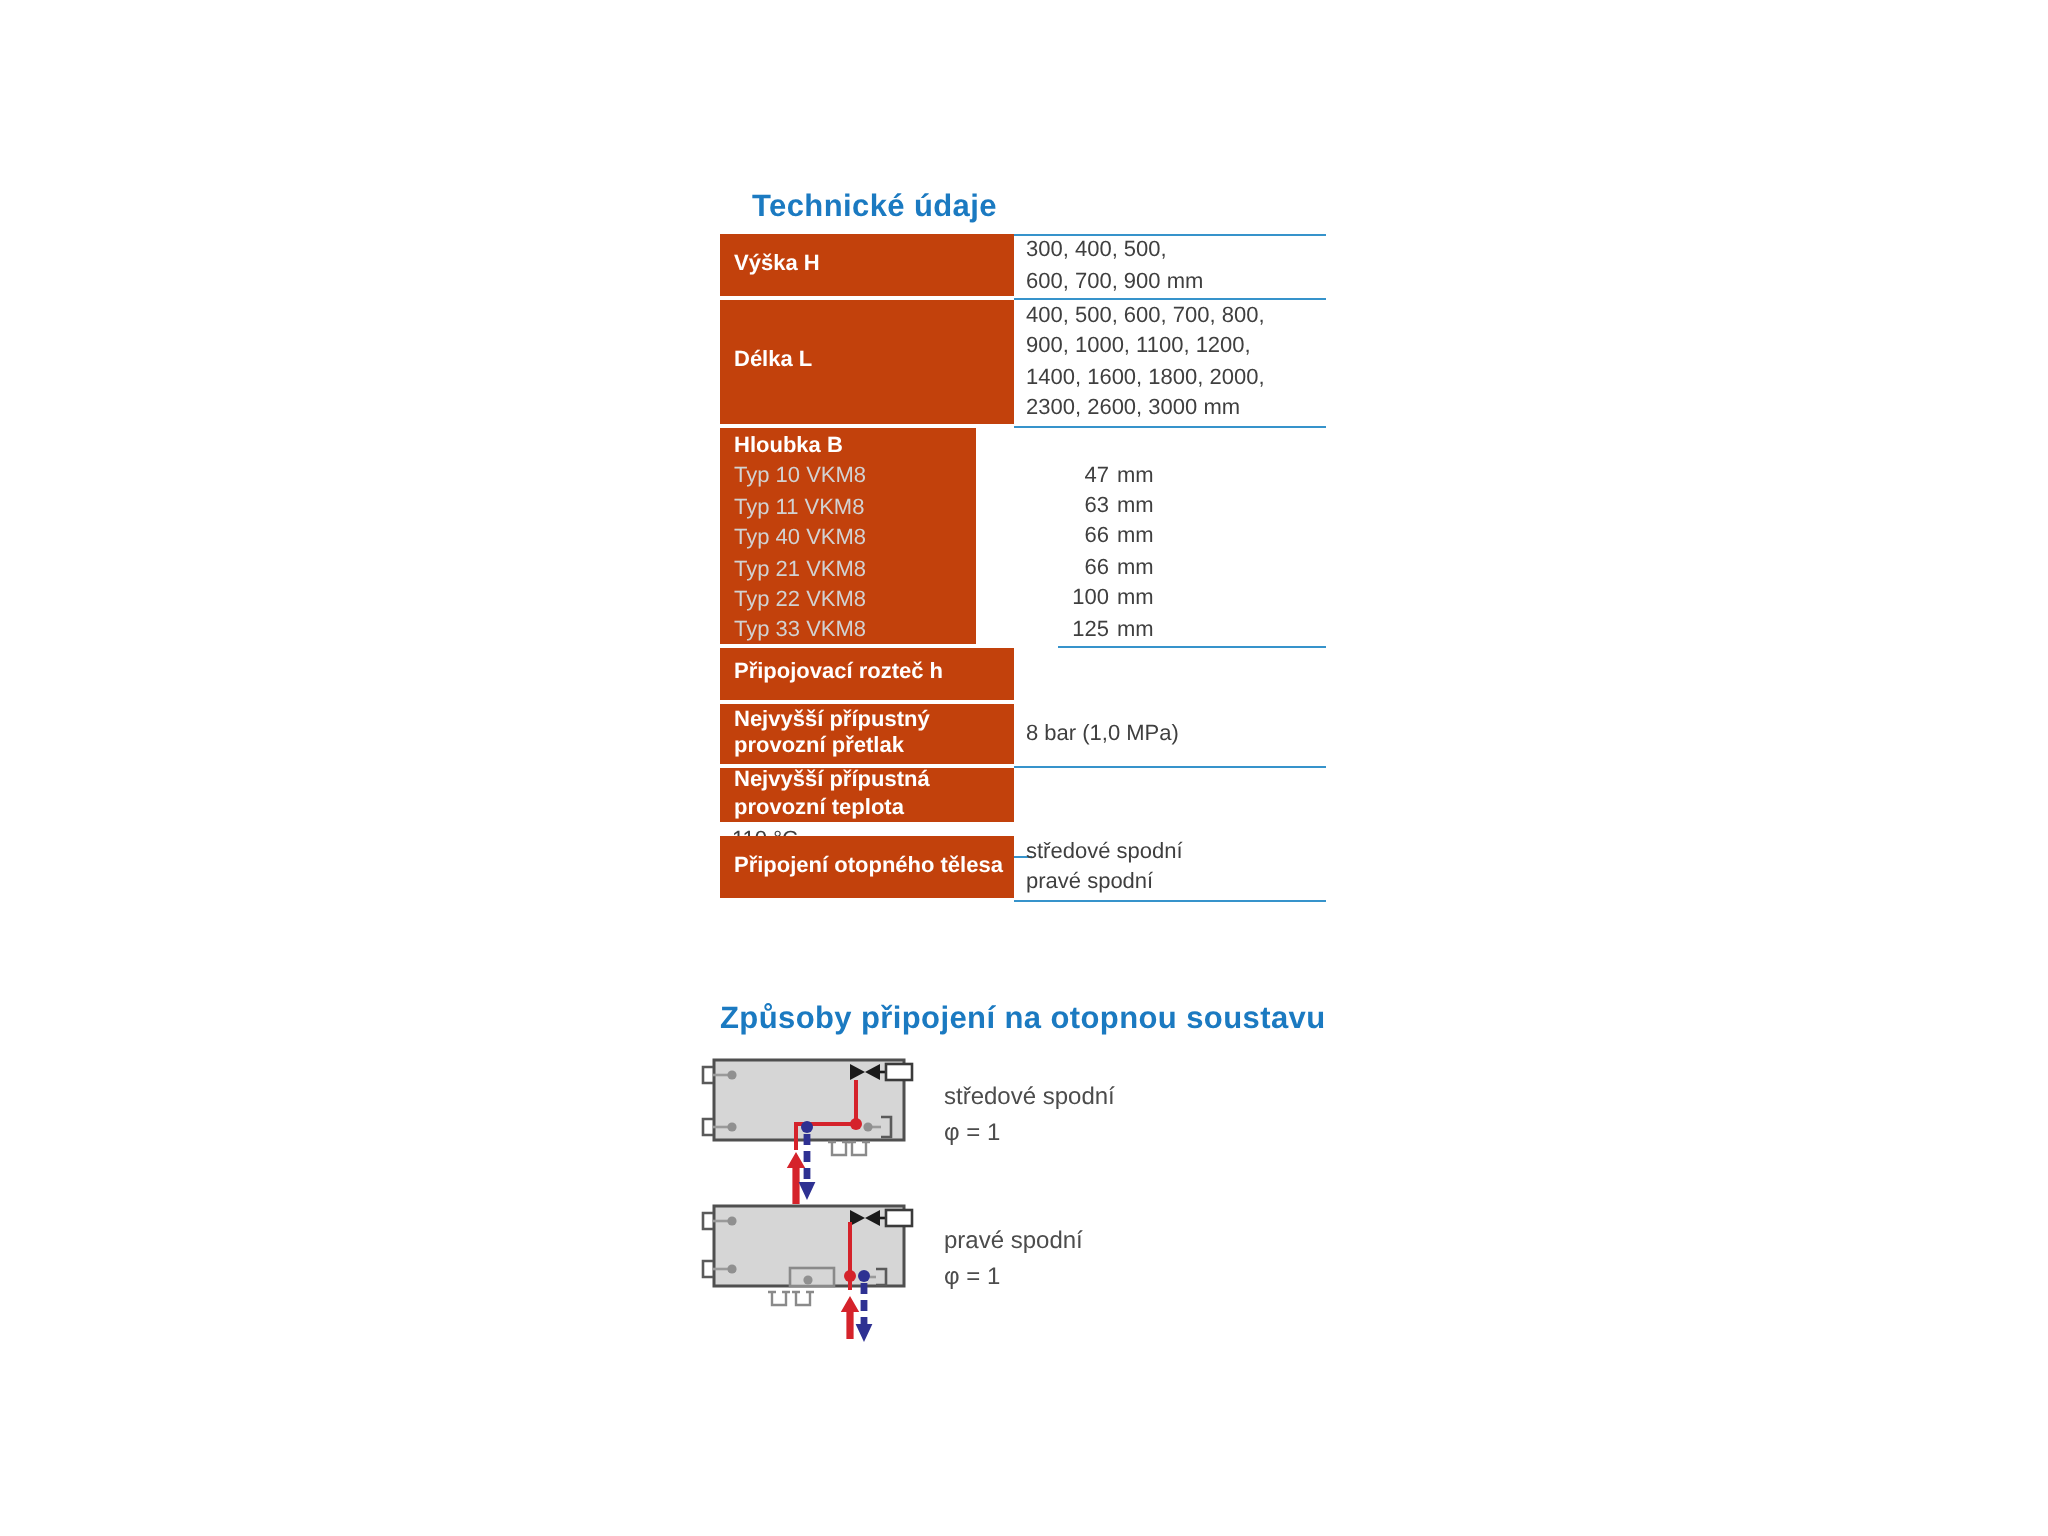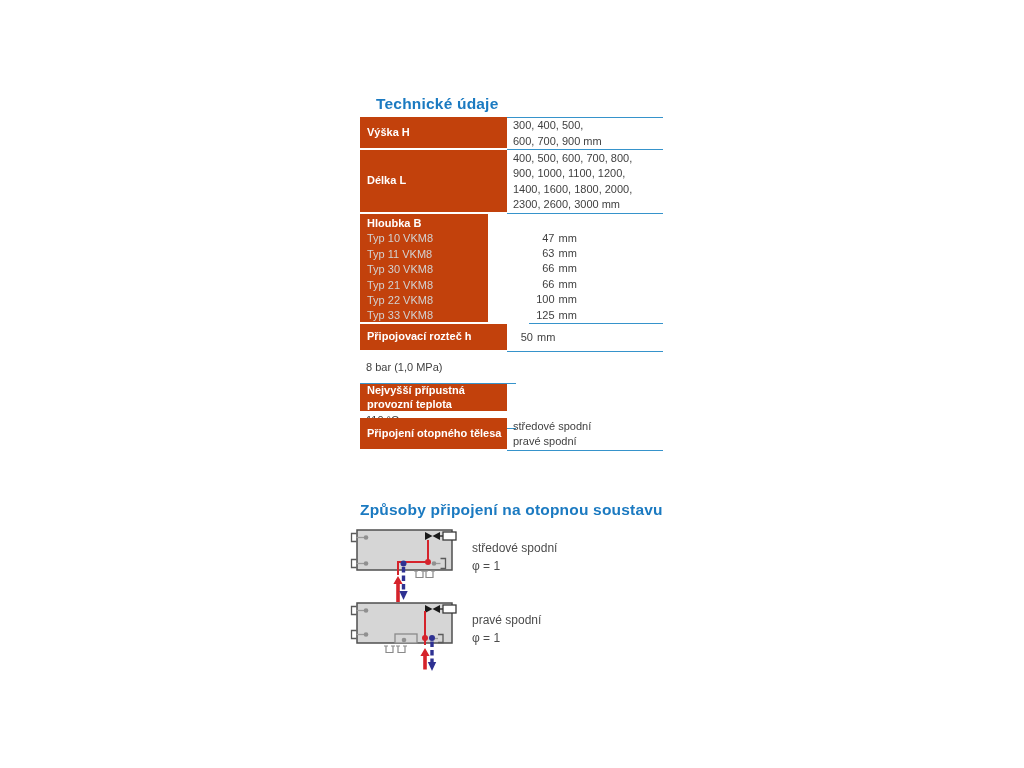--- a/index.html
+++ b/index.html
@@ -62,45 +62,43 @@
       <div class="vline">1400, 1600, 1800, 2000,</div>
       <div class="vline">2300, 2600, 3000 mm</div>
     </div>
   </div>
 
   <div class="trow" style="height:110px;gap:41px;">
     <div class="lab top-align">
       <div class="labline">Hloubka B</div>
       <div class="typline">Typ 10 VKM8</div>
       <div class="typline">Typ 11 VKM8</div>
-      <div class="typline">Typ 30 VKM8</div>
+      <div class="typline">Typ 40 VKM8</div>
       <div class="typline">Typ 21 VKM8</div>
       <div class="typline">Typ 22 VKM8</div>
       <div class="typline">Typ 33 VKM8</div>
     </div>
     <div class="val top-align">
       <div class="spacer15"></div>
       <div class="vline"><span class="num">47</span><span class="unit">mm</span></div>
       <div class="vline"><span class="num">63</span><span class="unit">mm</span></div>
       <div class="vline"><span class="num">66</span><span class="unit">mm</span></div>
       <div class="vline"><span class="num">66</span><span class="unit">mm</span></div>
       <div class="vline"><span class="num">100</span><span class="unit">mm</span></div>
       <div class="vline"><span class="num">125</span><span class="unit">mm</span></div>
     </div>
   </div>
 
   <div class="trow" style="height:28px;">
     <div class="lab">Připojovací rozteč h</div>
-    <div class="val">
-      <div class="vline"><span class="num">50</span><span class="unit">mm</span></div>
-    </div>
   </div>
 
 
   <div class="trow" style="height:32px;">
+    <div class="lab">Nejvyšší přípustný provozní přetlak</div>
     <div class="val">
       <div class="vline">8 bar (1,0 MPa)</div>
     </div>
   </div>
 
   <div class="trow" style="height:34px;flex-direction:column;">
     <div class="lab">Nejvyšší přípustná provozní teplota</div>
     <div class="val">
       <div class="vline">110 °C</div>
     </div>

